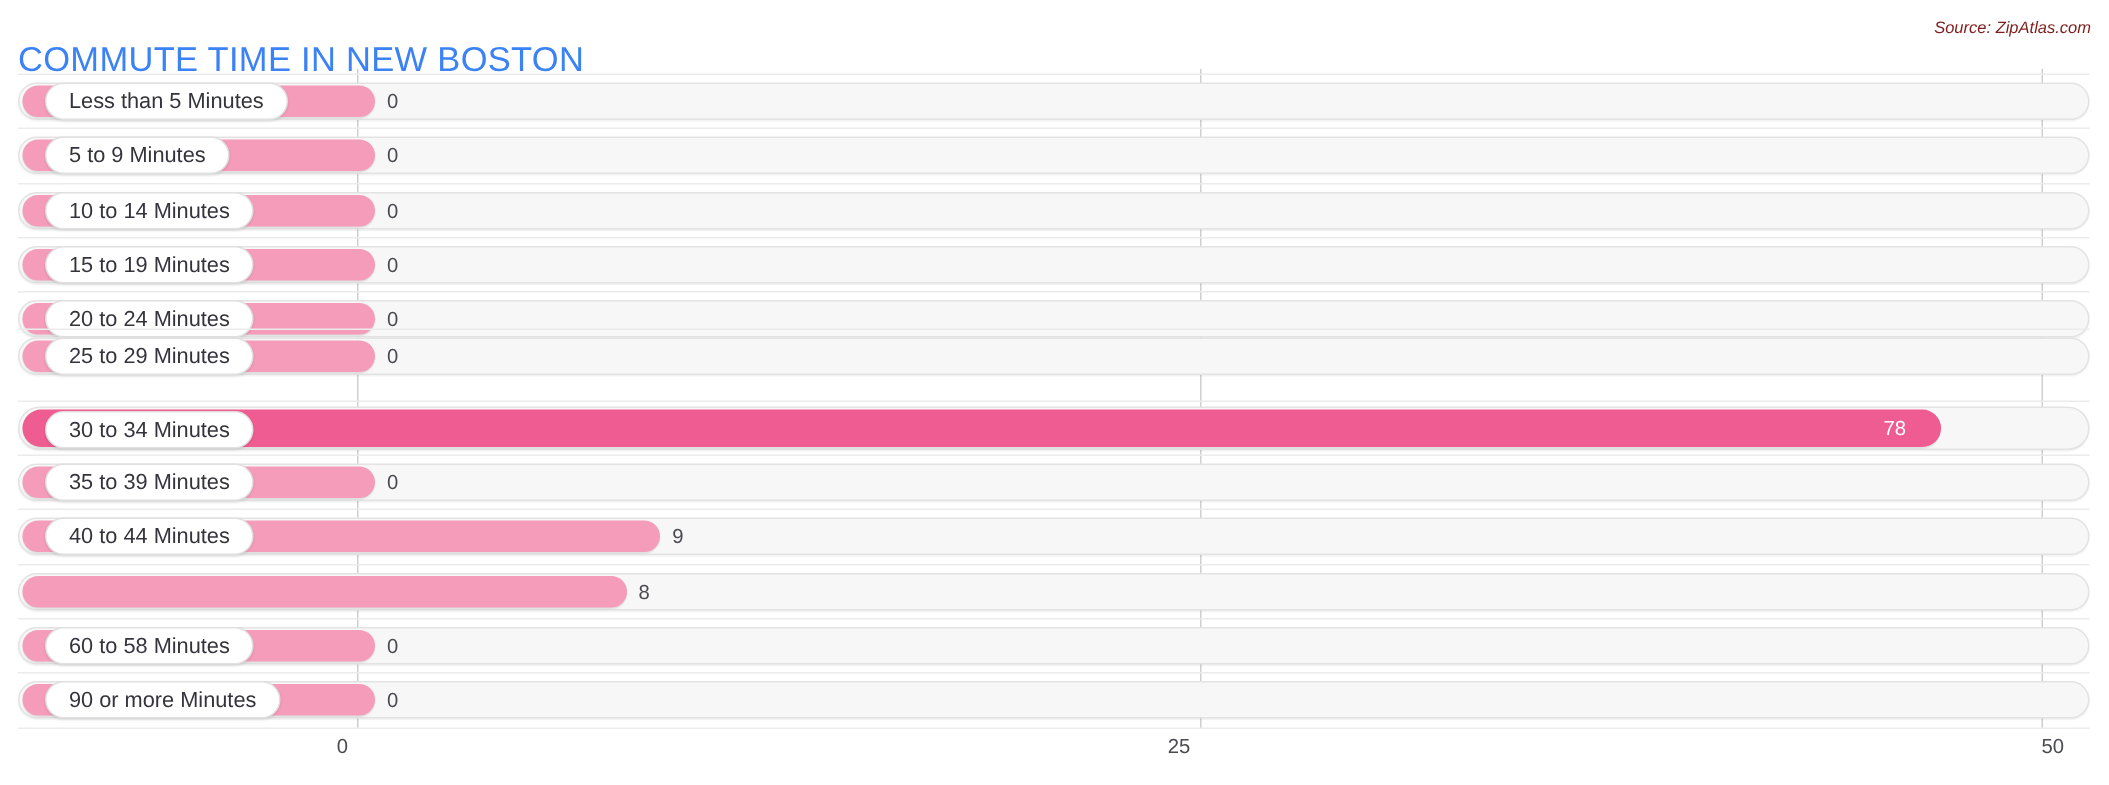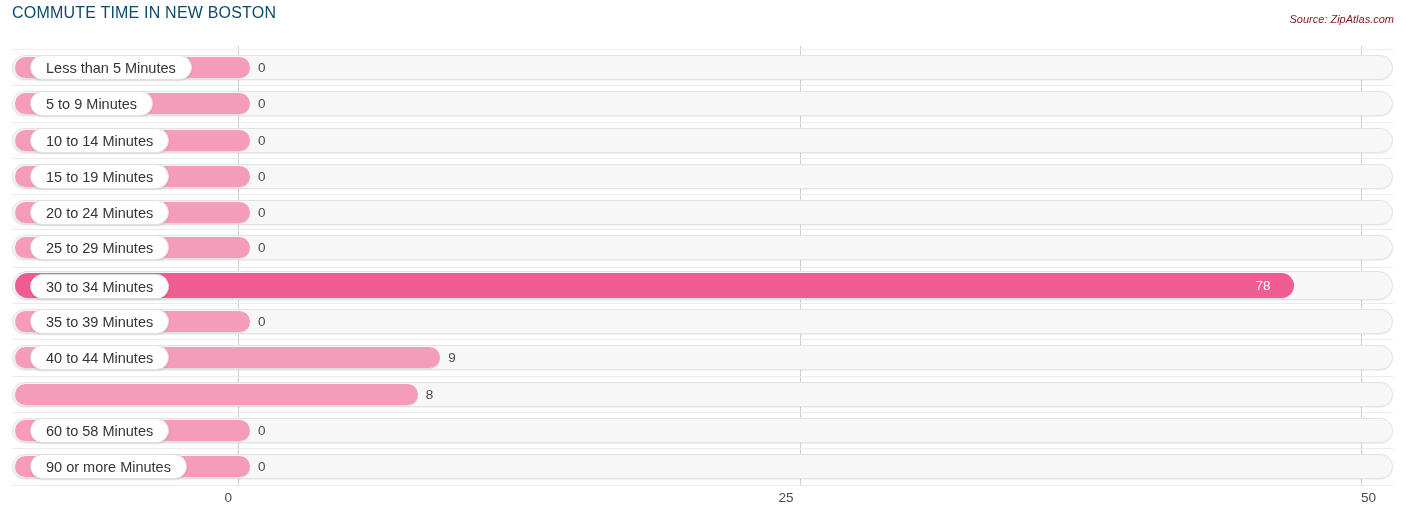--- a/index.html
+++ b/index.html
@@ -18,23 +18,23 @@
   
   #header {
     position: absolute;
     left: 0; top: 0;
     width: 1406px;
     height: 46px;
   }
   #chart-title {
     position: absolute;
     left: 12px;
-    top: 4px;
-    font-size: 16px;
-    color: #0c4a6e;
+    top: 26px;
+    font-size: 23px;
+    color: #3b82f6;
     letter-spacing: 0.2px;
     white-space: nowrap;
   }
   #source-label {
     position: absolute;
     right: 12px;
     top: 13px;
     font-size: 11px;
     font-style: italic;
     color: #7f1d1d;
@@ -204,21 +204,21 @@
       <div class="pill">15 to 19 Minutes</div>
       <div class="bar-label" style="left: 258px;">0</div>
     </div>
     <div class="row" style="top: 151.2px;">
       <div class="band-line" style="top: -3px;"></div>
       <div class="track"></div>
       <div class="bar" style="width: 235px;"></div>
       <div class="pill">20 to 24 Minutes</div>
       <div class="bar-label" style="left: 258px;">0</div>
     </div>
-    <div class="row" style="top: 186px;">
+    <div class="row" style="top: 176px;">
       <div class="band-line" style="top: -3px;"></div>
       <div class="track"></div>
       <div class="bar" style="width: 235px;"></div>
       <div class="pill">25 to 29 Minutes</div>
       <div class="bar-label" style="left: 258px;">0</div>
     </div>
     <div class="row tall" style="top: 223.8px; padding-left: 24px;">
       <div class="band-line" style="top: -3px;"></div>
       <div class="track"></div>
       <div class="bar" style="width: 1278.62px;"></div>

